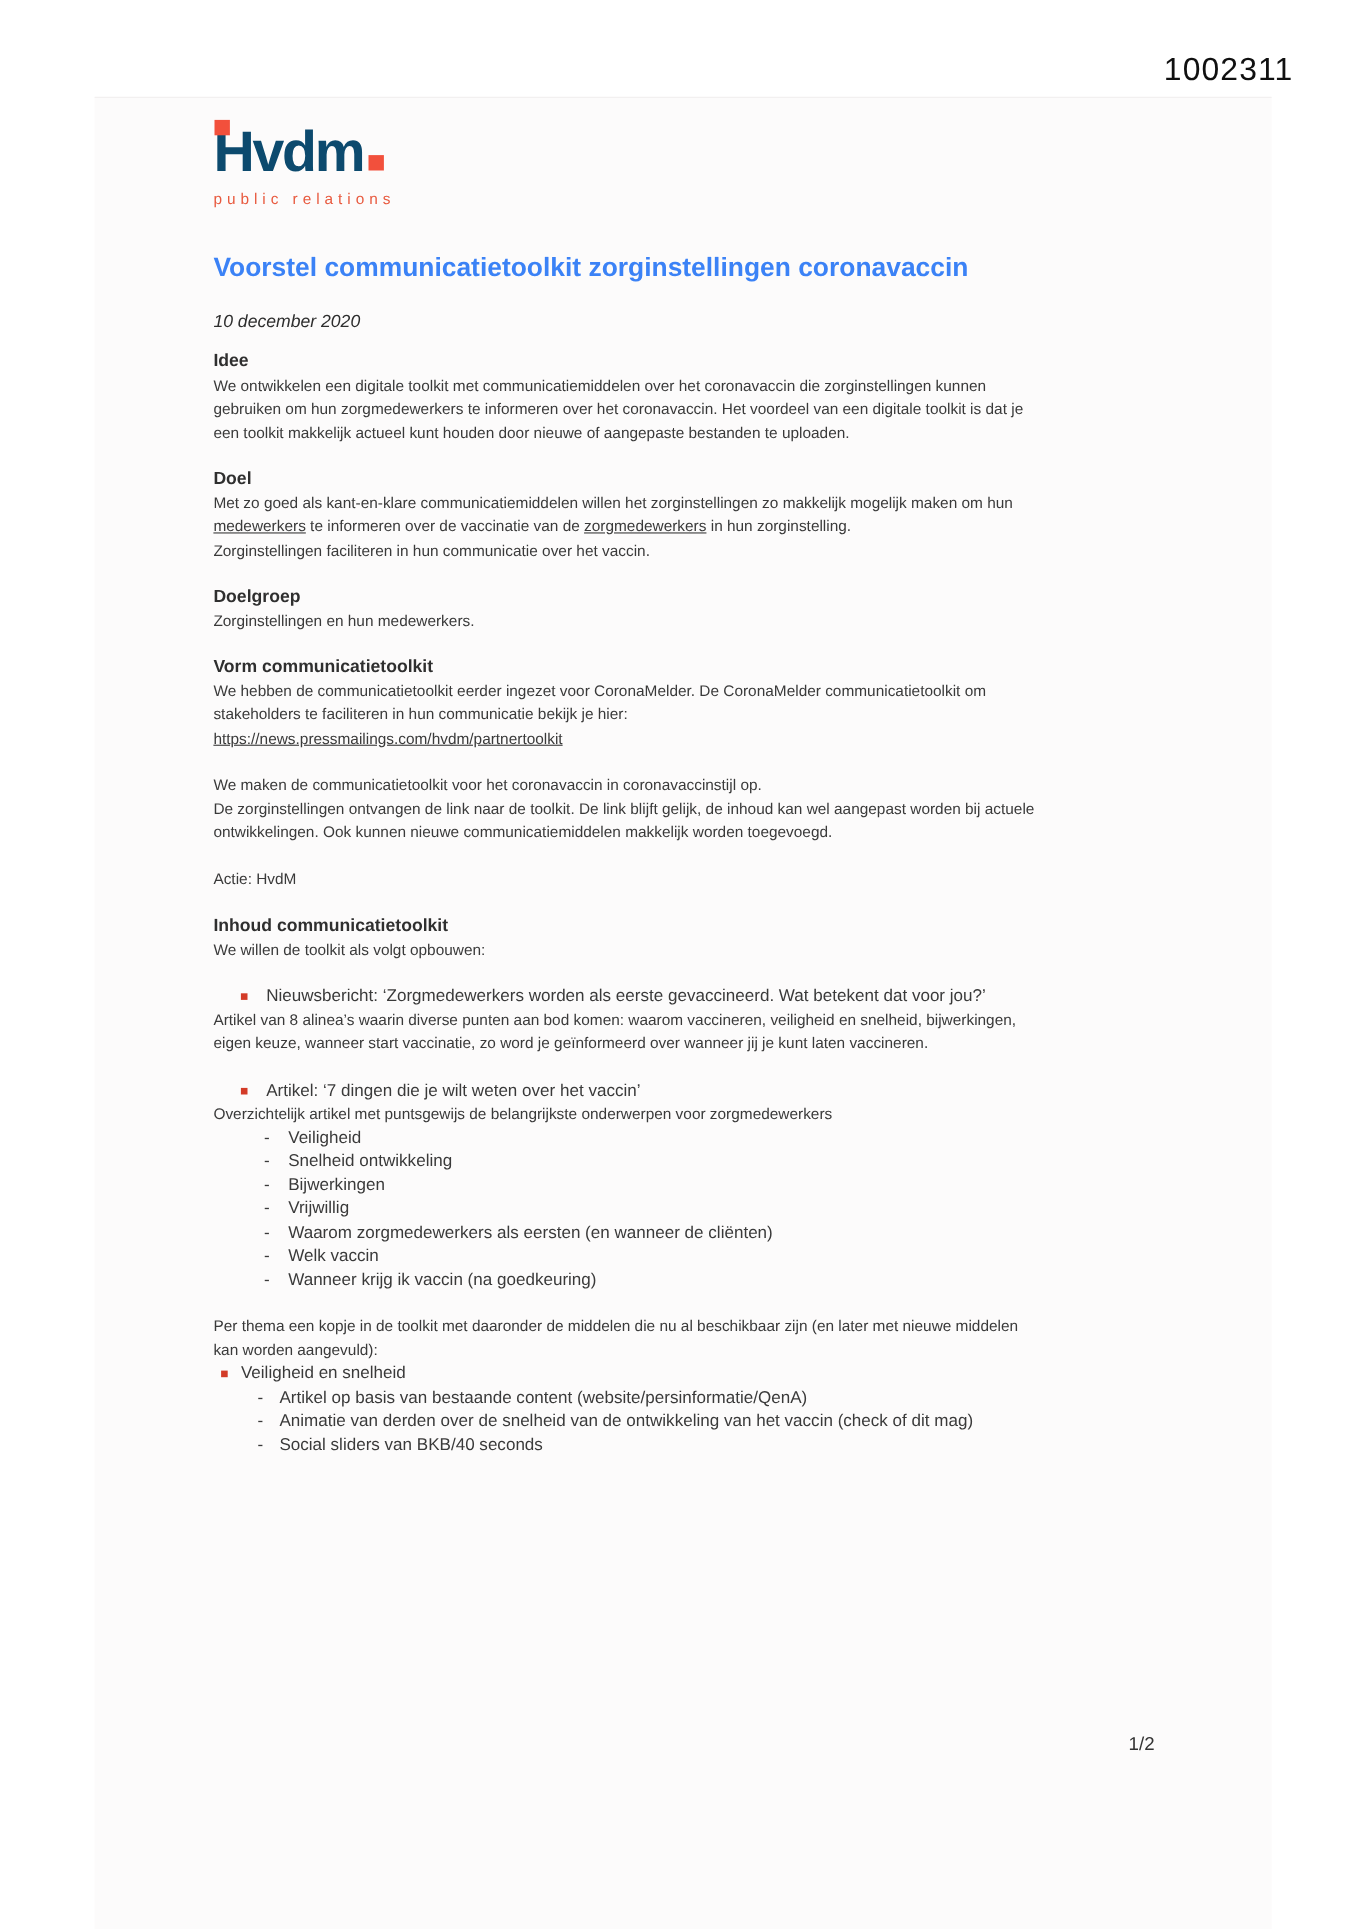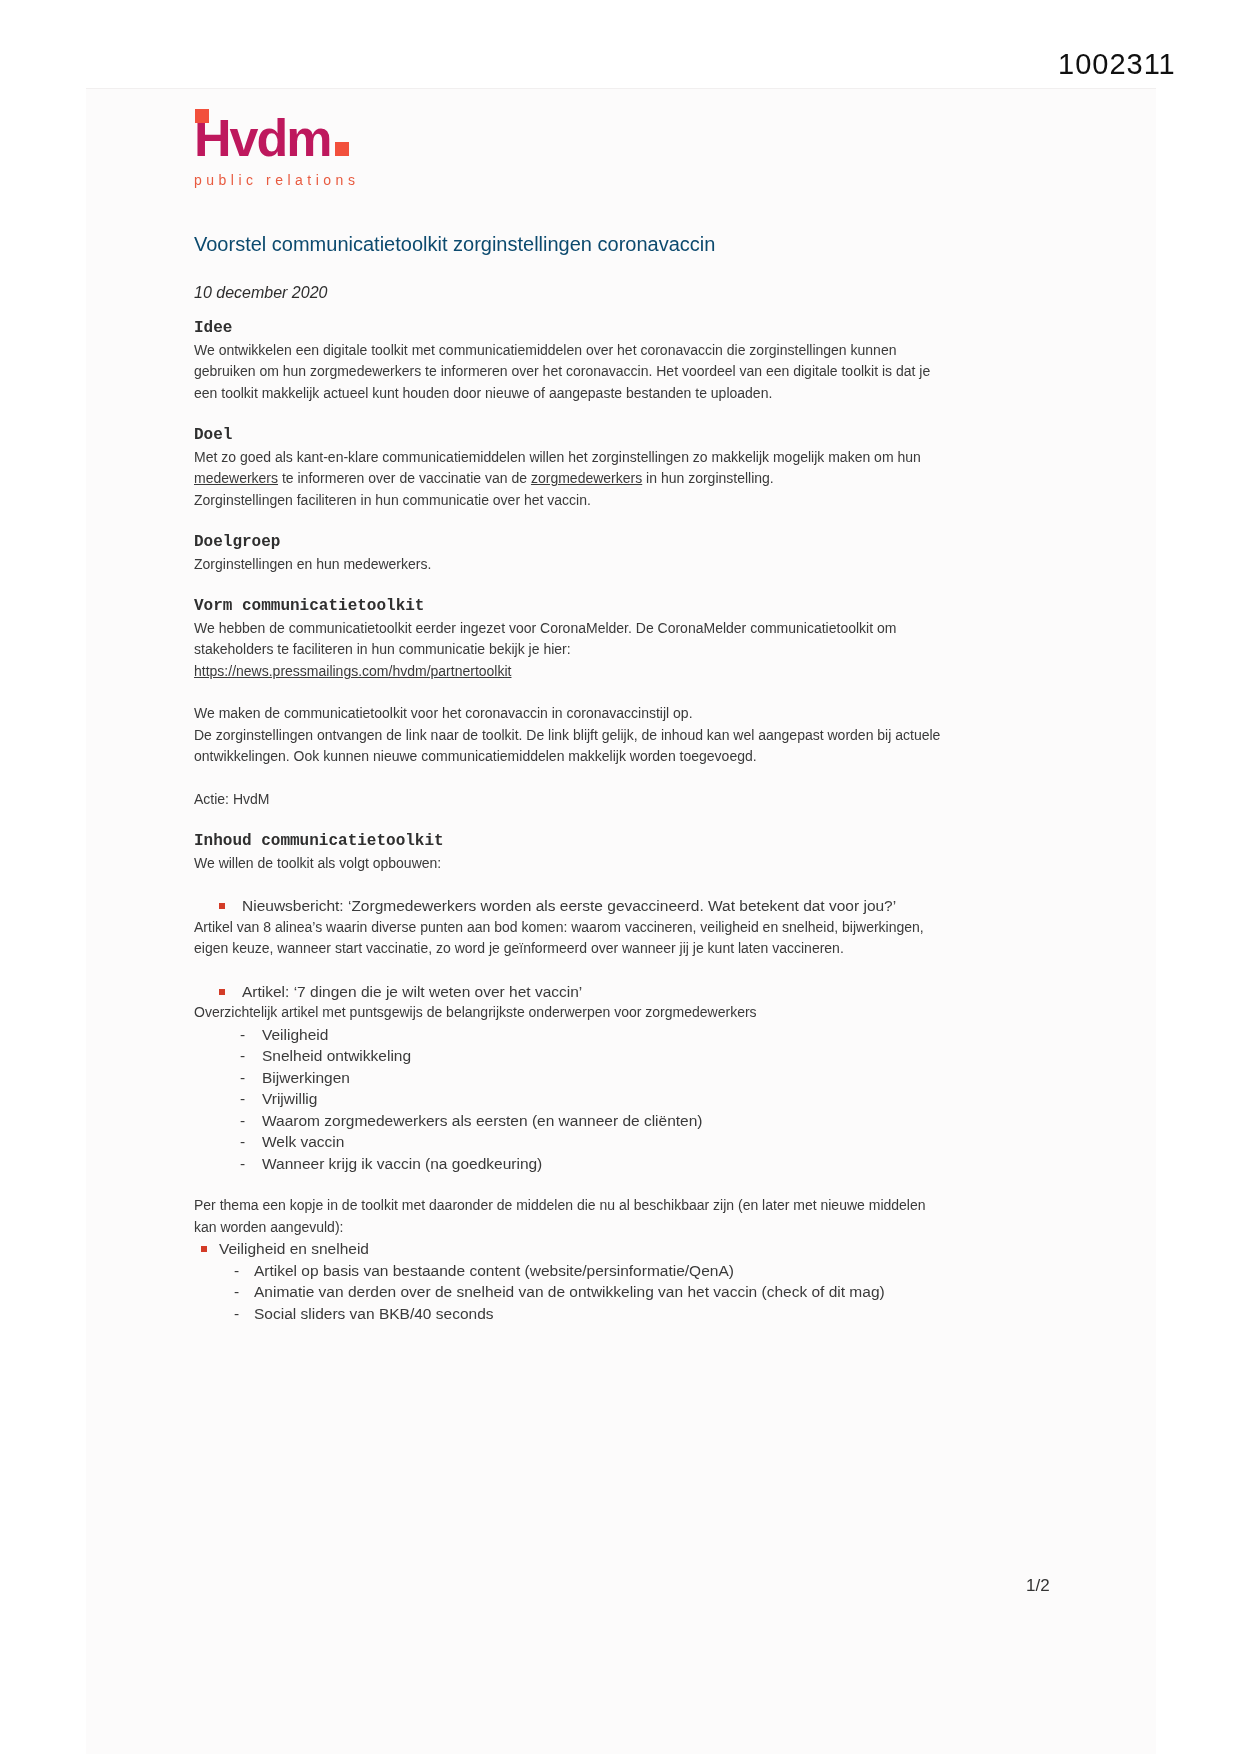--- a/index.html
+++ b/index.html
@@ -9,30 +9,30 @@
   }
   .scan-tint{position:absolute;left:86px;top:88px;width:1070px;height:1666px;
     background:#fcfbfb;border-top:1px solid #f1efef;}
   .doc-number{position:absolute;left:1058px;top:48px;font-size:29px;color:#101010;letter-spacing:1px;}
   .page-num{position:absolute;left:1026px;top:1576px;font-size:17px;color:#333;text-align:right;}
   .page-area{position:absolute;left:194px;top:112px;width:756px;z-index:2;}
 
   
   .logo{margin:0 0 0 0;}
   .logo-mark{position:relative;display:inline-block;font-size:52px;line-height:52px;
-    font-weight:700;letter-spacing:-2px;color:#be185d;}
+    font-weight:700;letter-spacing:-2px;color:#0c4a6e;}
   .logo-sq{display:inline-block;width:14px;height:14px;background:#f2503c;}
   .logo-sq-top{position:absolute;left:1px;top:-3px;}
   .logo-sq-dot{vertical-align:baseline;margin-left:5px;}
   .logo-tagline{margin-top:8px;font-size:14px;letter-spacing:4.5px;color:#e85a3f;}
 
-  .title{margin:42px 0 0 0;font-size:20px;line-height:28px;font-weight:400;color:#0c4a6e;}
+  .title{margin:42px 0 0 0;font-size:24px;line-height:28px;font-weight:700;color:#3b82f6;}
   .date{margin:26px 0 0 0;font-size:16px;font-style:italic;color:#2e2e2e;}
 
-  h2.h{margin:21px 0 0 0;font-size:16px;line-height:21.5px;font-weight:700;color:#2f2f2f;font-family:Liberation Mono, monospace;}
+  h2.h{margin:21px 0 0 0;font-size:16px;line-height:21.5px;font-weight:700;color:#2f2f2f;}
   h2.first{margin-top:16px;}
   p{margin:0;font-size:14px;line-height:21.5px;color:#3a3a3a;}
   .mt{margin-top:21px;}
   .u{text-decoration:underline;}
   .doc-link{color:#3a3a3a;text-decoration:underline;}
 
   .bullet-a{position:relative;padding-left:48px;font-size:15.5px;line-height:21.5px;}
   .bullet-a .sq{position:absolute;left:25px;top:8px;width:6px;height:6px;background:#d33b27;}
   .bullet-b{position:relative;padding-left:25px;font-size:15.5px;line-height:21.5px;}
   .bullet-b .sq{position:absolute;left:7px;top:8px;width:6px;height:6px;background:#d33b27;}

